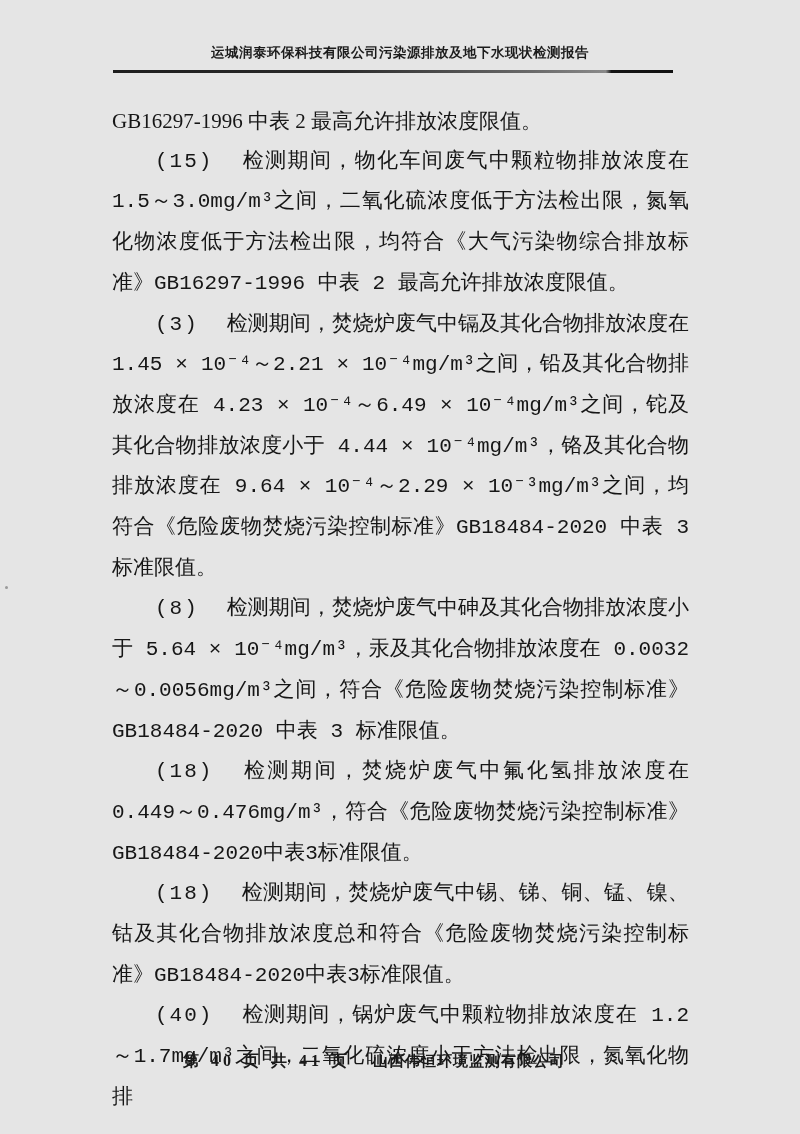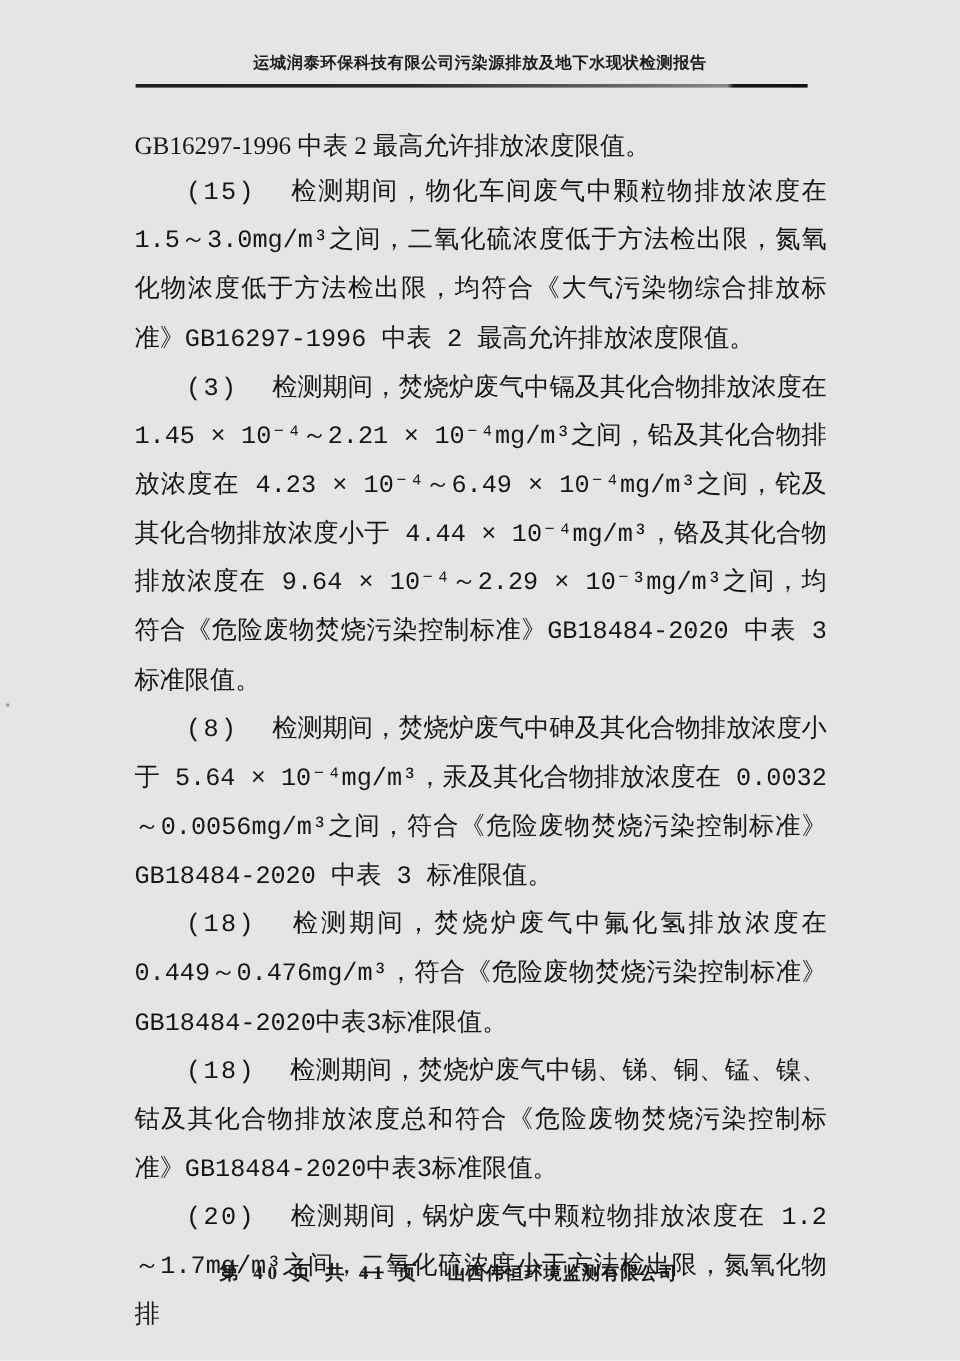--- a/index.html
+++ b/index.html
@@ -105,21 +105,21 @@
     <p class="para"><span class="pnum">(15)</span><span>检测期间，物化车间废气中颗粒物排放浓度在 1.5～3.0mg/m³之间，二氧化硫浓度低于方法检出限，氮氧化物浓度低于方法检出限，均符合《大气污染物综合排放标准》GB16297-1996 中表 2 最高允许排放浓度限值。</span></p>
 
     <p class="para"><span class="pnum">(3)</span><span>检测期间，焚烧炉废气中镉及其化合物排放浓度在 1.45 × 10⁻⁴～2.21 × 10⁻⁴mg/m³之间，铅及其化合物排放浓度在 4.23 × 10⁻⁴～6.49 × 10⁻⁴mg/m³之间，铊及其化合物排放浓度小于 4.44 × 10⁻⁴mg/m³，铬及其化合物排放浓度在 9.64 × 10⁻⁴～2.29 × 10⁻³mg/m³之间，均符合《危险废物焚烧污染控制标准》GB18484-2020 中表 3 标准限值。</span></p>
 
     <p class="para"><span class="pnum">(8)</span><span>检测期间，焚烧炉废气中砷及其化合物排放浓度小于 5.64 × 10⁻⁴mg/m³，汞及其化合物排放浓度在 0.0032～0.0056mg/m³之间，符合《危险废物焚烧污染控制标准》GB18484-2020 中表 3 标准限值。</span></p>
 
     <p class="para"><span class="pnum">(18)</span><span>检测期间，焚烧炉废气中氟化氢排放浓度在 0.449～0.476mg/m³，符合《危险废物焚烧污染控制标准》GB18484-2020中表3标准限值。</span></p>
 
     <p class="para"><span class="pnum">(18)</span><span>检测期间，焚烧炉废气中锡、锑、铜、锰、镍、钴及其化合物排放浓度总和符合《危险废物焚烧污染控制标准》GB18484-2020中表3标准限值。</span></p>
 
-    <p class="para"><span class="pnum">(20)</span><span>检测期间，锅炉废气中颗粒物排放浓度在 1.2～1.7mg/m³之间，二氧化硫浓度小于方法检出限，氮氧化物排</span></p>
+    <p class="para"><span class="pnum">(40)</span><span>检测期间，锅炉废气中颗粒物排放浓度在 1.2～1.7mg/m³之间，二氧化硫浓度小于方法检出限，氮氧化物排</span></p>
 
   </div>
 
   <div class="speck"></div>
 
   <div class="footer">
     <span class="page-info">第 40 页 共 41 页</span>
     <span class="company">山西伟恒环境监测有限公司</span>
   </div>
 

